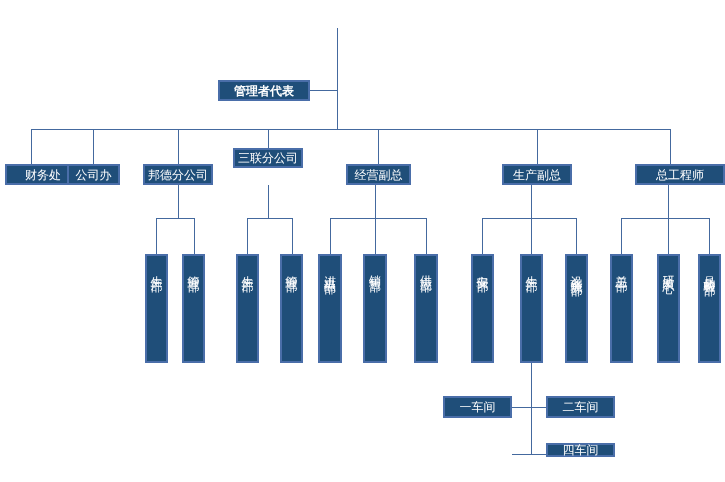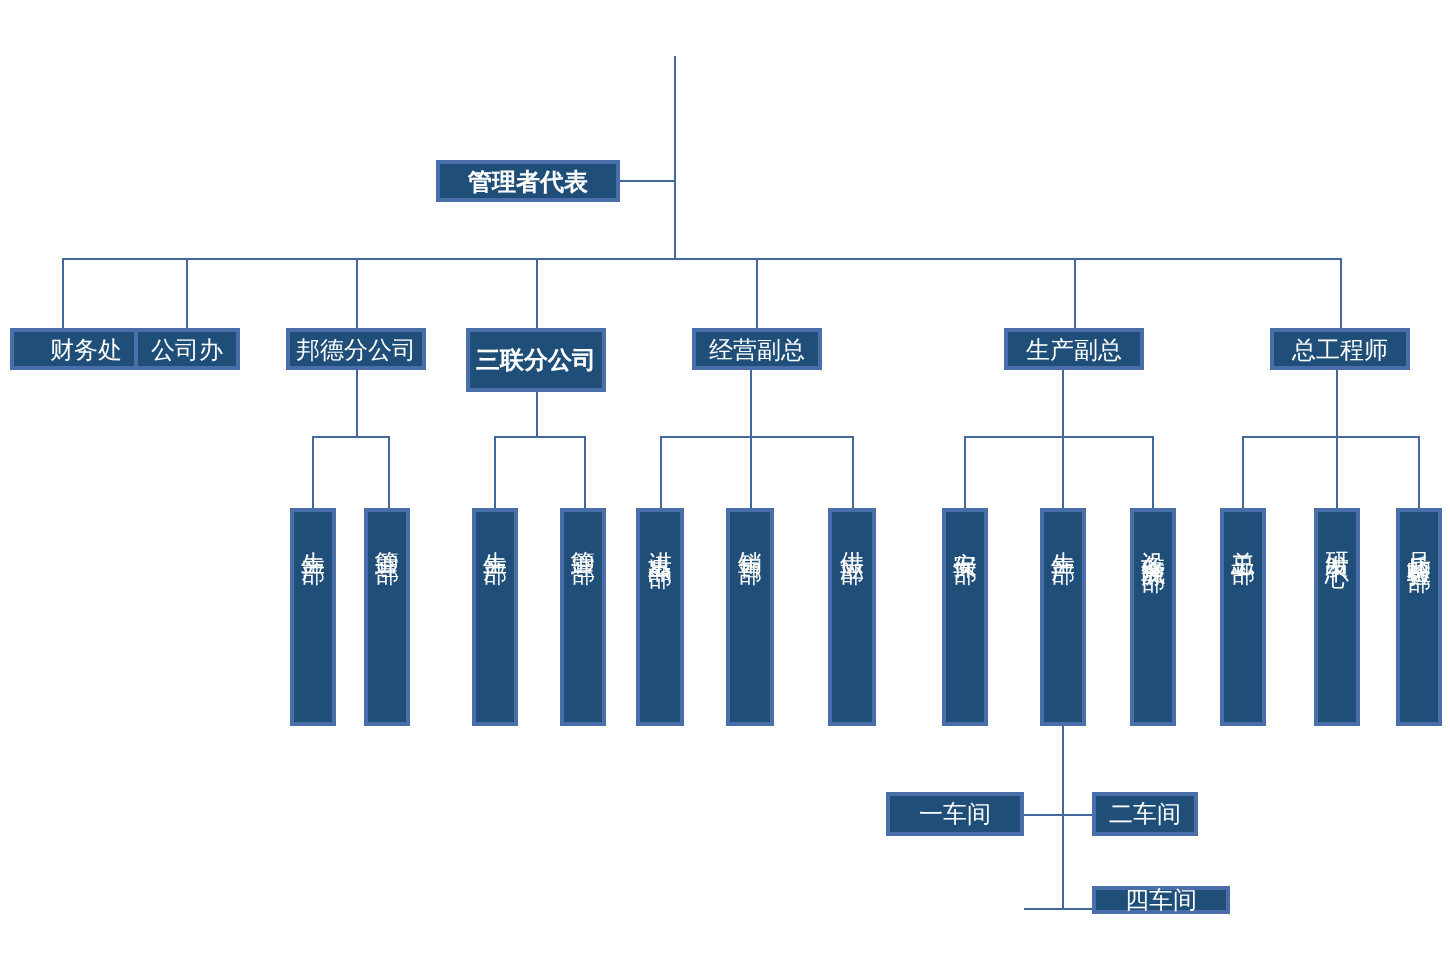--- a/index.html
+++ b/index.html
@@ -93,24 +93,24 @@
   <div class="vline" style="left:531px;top:363px;height:91px;"></div>
   <div class="hline" style="left:512px;top:407px;width:34px;"></div>
   <div class="hline" style="left:512px;top:454px;width:34px;"></div>
 
 
   <div class="box" style="left:218px;top:80px;width:92px;height:21px;font-weight:bold;">管理者代表</div>
 
   <div class="box" style="left:5px;top:164px;width:76px;height:21px;">财务处</div>
   <div class="box" style="left:67px;top:164px;width:53px;height:21px;">公司办</div>
   <div class="box" style="left:143px;top:164px;width:70px;height:21px;">邦德分公司</div>
-  <div class="box" style="left:233px;top:164px;width:70px;height:32px;font-weight:bold;">三联分公司</div>
+  <div class="box" style="left:233px;top:148px;width:70px;height:20px;">三联分公司</div>
   <div class="box" style="left:346px;top:164px;width:65px;height:21px;">经营副总</div>
   <div class="box" style="left:502px;top:164px;width:70px;height:21px;">生产副总</div>
-  <div class="box" style="left:635px;top:164px;width:70px;height:21px;">总工程师</div>
+  <div class="box" style="left:635px;top:164px;width:90px;height:21px;">总工程师</div>
 
   <div class="box vbox" style="left:145px;top:254px;width:23px;height:109px;">
       <span class="vlabel">生产部</span>
     </div>
   <div class="box vbox" style="left:182px;top:254px;width:23px;height:109px;">
       <span class="vlabel">管理部</span>
     </div>
 
   <div class="box vbox" style="left:236px;top:254px;width:23px;height:109px;">
       <span class="vlabel">生产部</span>
@@ -143,16 +143,16 @@
       <span class="vlabel">总工部</span>
     </div>
   <div class="box vbox" style="left:657px;top:254px;width:23px;height:109px;">
       <span class="vlabel">研发中心</span>
     </div>
   <div class="box vbox" style="left:698px;top:254px;width:23px;height:109px;">
       <span class="vlabel">品质检验部</span>
     </div>
 
   <div class="box" style="left:443px;top:396px;width:69px;height:22px;">一车间</div>
-  <div class="box" style="left:546px;top:396px;width:53px;height:22px;">二车间</div>
+  <div class="box" style="left:546px;top:396px;width:69px;height:22px;">二车间</div>
   <div class="box" style="left:546px;top:443px;width:69px;height:14px;">四车间</div>
 
 </div>
 
 </body></html>

